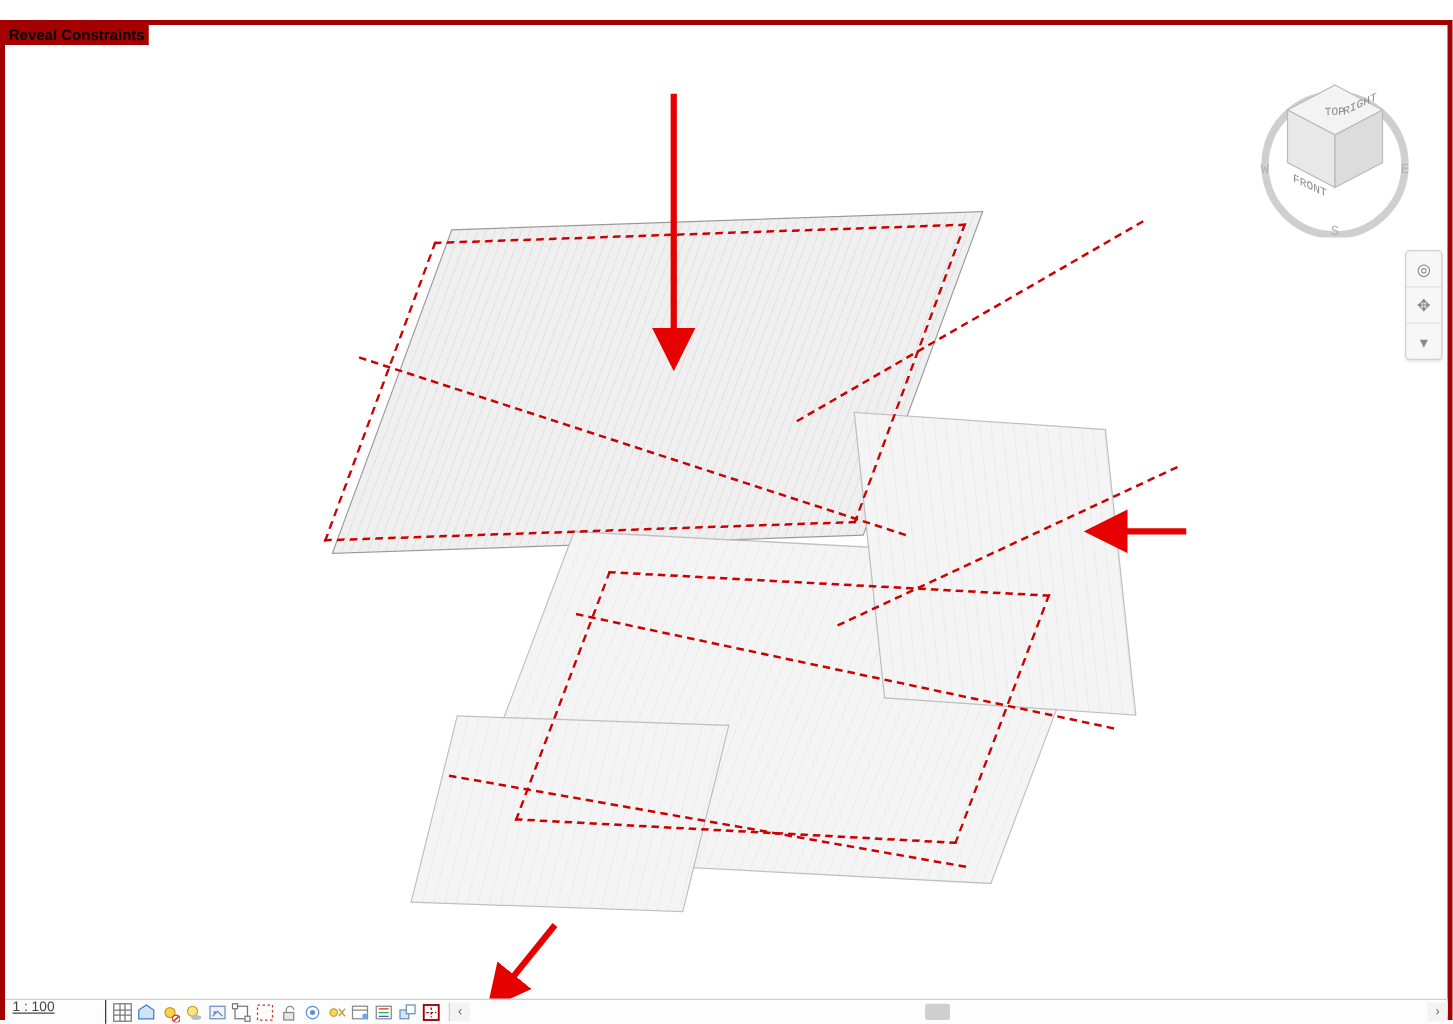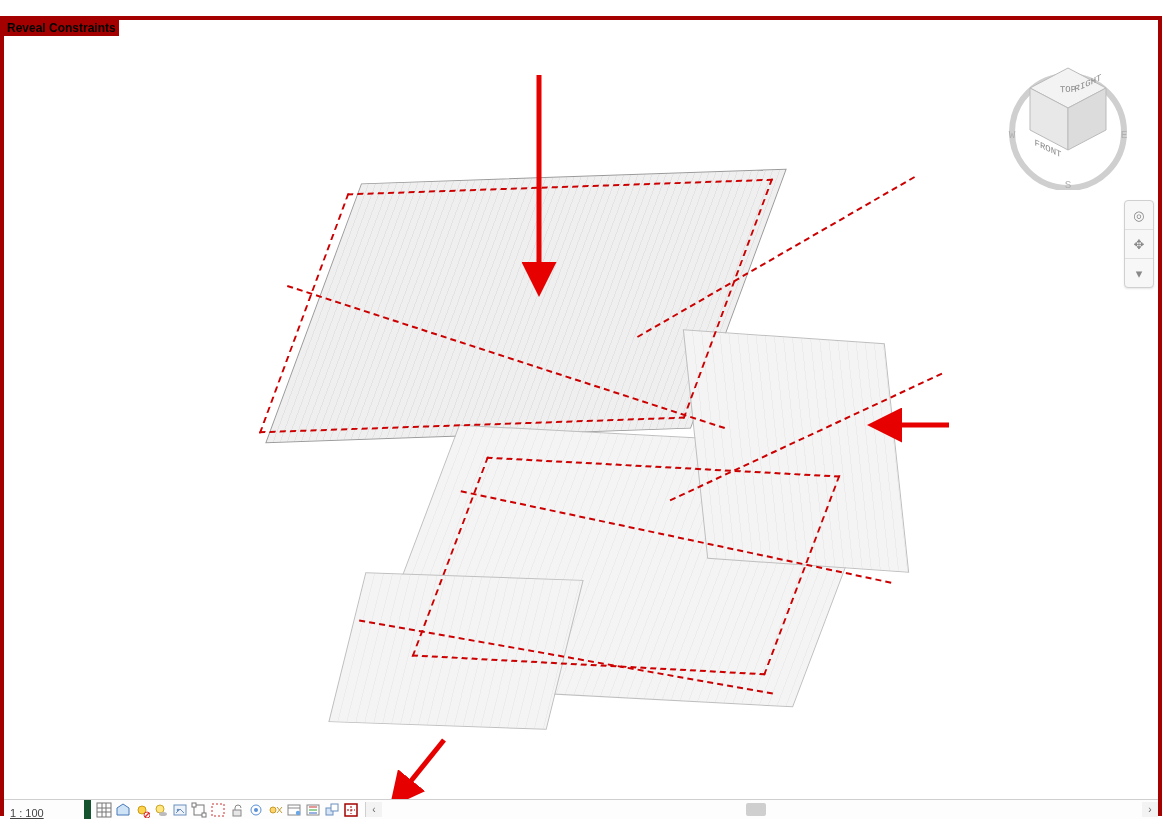--- a/index.html
+++ b/index.html
@@ -106,23 +106,23 @@
     border-top: 1px solid #cfcfcf;
     display: flex;
     align-items: center;
     font-size: 11px;
     color: #444;
     user-select: none;
   }
   .scale-box {
     width: 68px;
     padding: 0 6px;
-    border-right: 7px solid #14532d;
+    border-right: 1px solid #14532d;
     height: 100%;
-    display:flex;align-items:flex-end;text-decoration:underline;
+    display:flex;align-items:flex-start;text-decoration:underline;
   }
   .vc-icons {
     display:flex; align-items:center; height:100%;
     padding-left:4px; gap:2px;
   }
   .vc-icon {
     width: 17px; height: 16px;
     display:flex;align-items:center;justify-content:center;
     font-size:12px; line-height:1;
     cursor:pointer;

